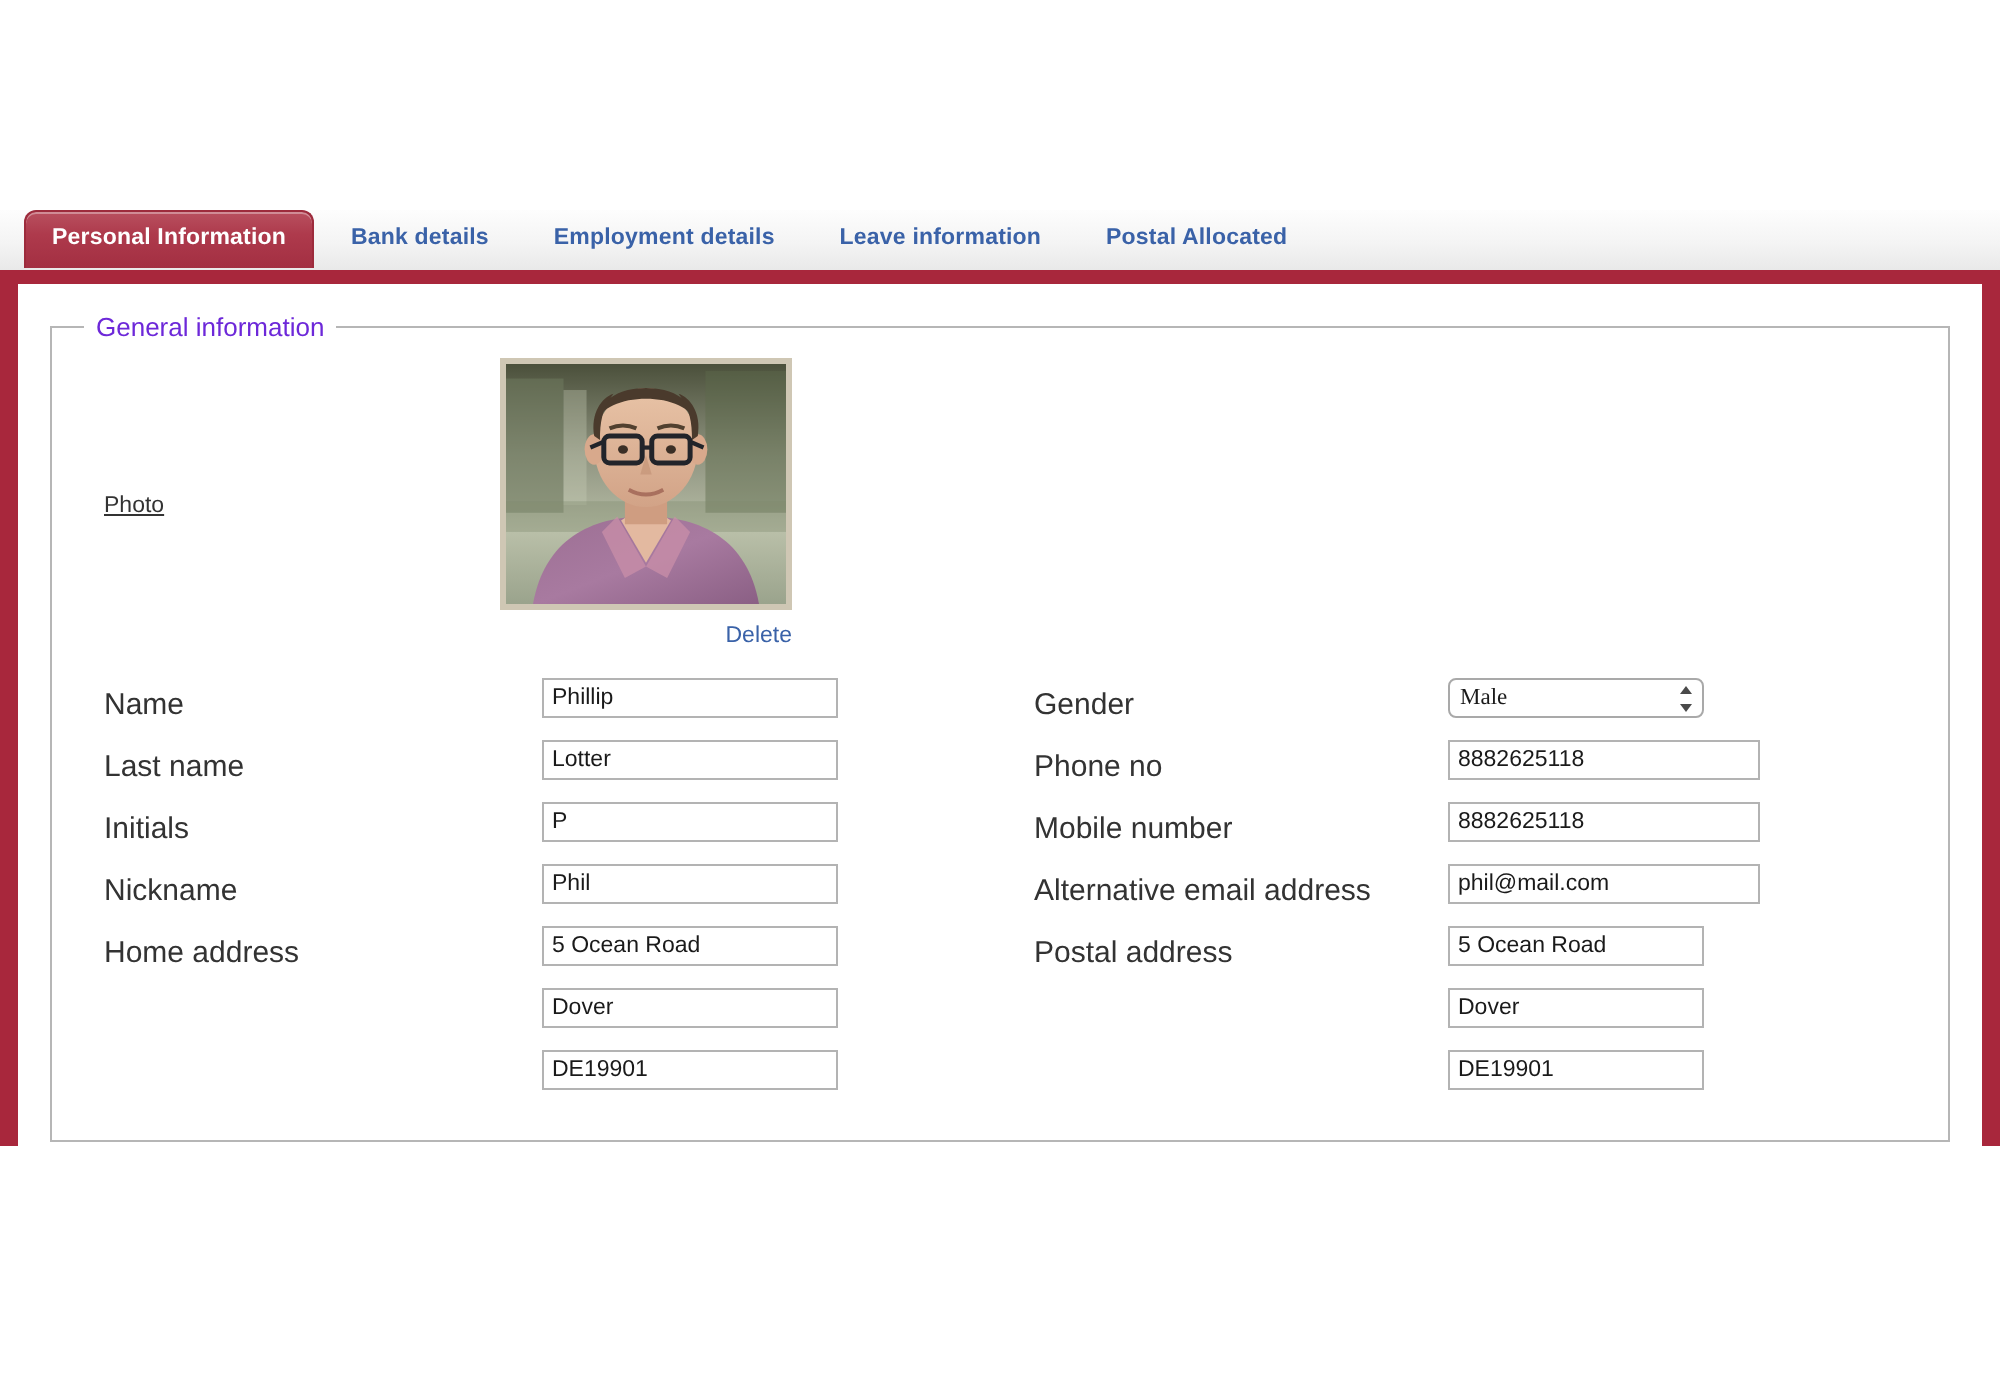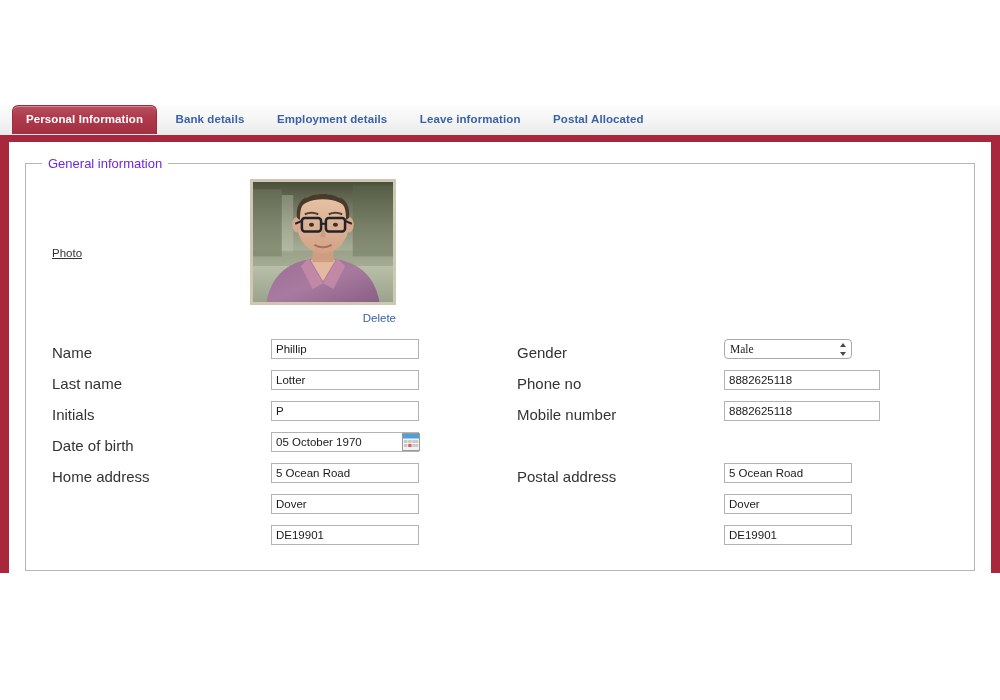--- a/index.html
+++ b/index.html
@@ -282,41 +282,27 @@
               <input class="fld col2" value="8882625118" style="">
             </div>
 
             <div class="row">
               <span class="lbl left">Initials</span>
               <input class="fld col1" value="P" style="">
               <span class="lbl right">Mobile number</span>
               <input class="fld col2" value="8882625118" style="">
             </div>
 
-
-            <div class="row">
-              <span class="lbl left">Date of birth</span>
-              <input class="fld col1" value="05 October 1970" style="">
-              <span class="cal-icon">
-                <svg width="18" height="18" viewBox="0 0 18 18" aria-hidden="true">
-                  <rect x="0.5" y="0.5" width="17" height="17" fill="#f2f2f2" stroke="#9a9a9a"></rect>
-                  <rect x="1" y="1" width="16" height="4.5" fill="#4f9fd8"></rect>
-                  <g fill="#c9c9c9">
-                    <rect x="2" y="7" width="3.4" height="3"></rect>
-                    <rect x="6.2" y="7" width="3.4" height="3"></rect>
-                    <rect x="10.4" y="7" width="3.4" height="3"></rect>
-                    <rect x="14.0" y="7" width="2.2" height="3"></rect>
-                    <rect x="2" y="11" width="3.4" height="3"></rect>
-                    <rect x="10.4" y="11" width="3.4" height="3"></rect>
-                    <rect x="14.0" y="11" width="2.2" height="3"></rect>
-                  </g>
-                  <rect x="6.2" y="11" width="3.4" height="3" fill="#e8596a"></rect>
-                </svg>
-              </span>
-            </div>
+            <div class="row">
+              <span class="lbl left">Nickname</span>
+              <input class="fld col1" value="Phil" style="">
+              <span class="lbl right">Alternative email address</span>
+              <input class="fld col2" value="phil@mail.com" style="">
+            </div>
+
 
             <div class="row">
               <span class="lbl left">Home address</span>
               <input class="fld col1" value="5 Ocean Road" style="">
               <span class="lbl right">Postal address</span>
               <input class="fld wide2" value="5 Ocean Road" style="">
             </div>
 
             <div class="row">
               <input class="fld col1" value="Dover" style="">

